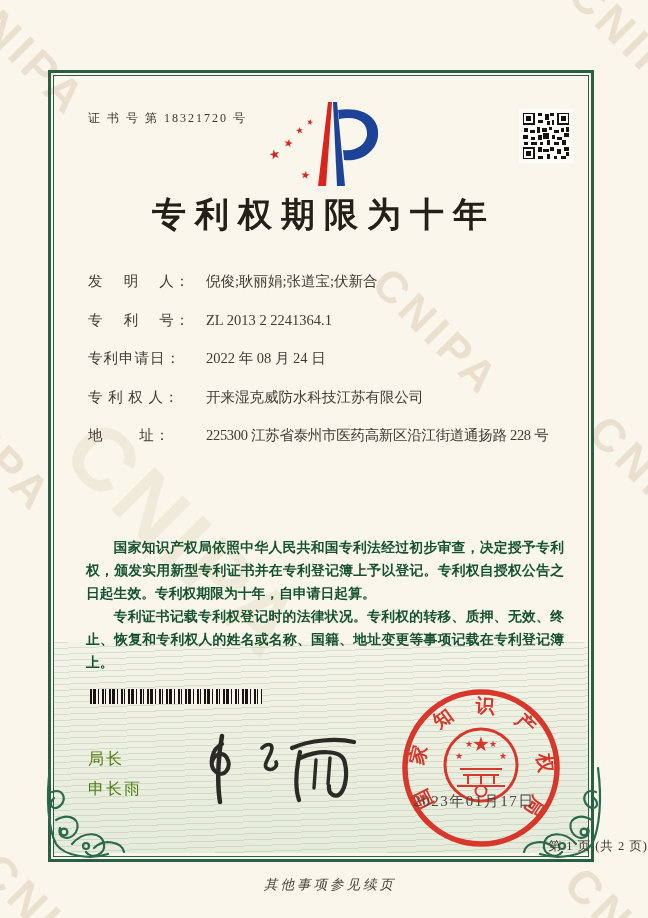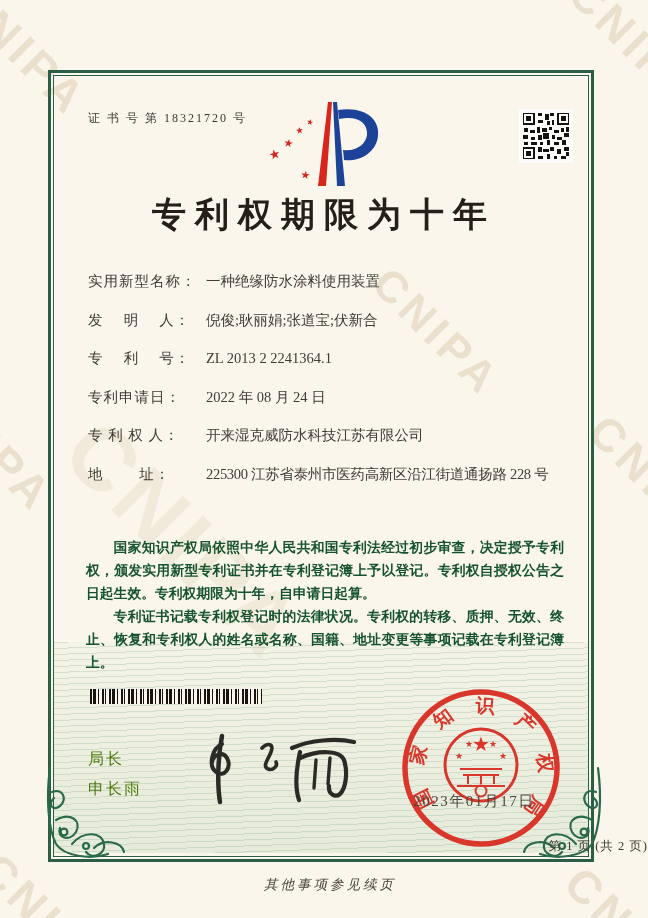--- a/index.html
+++ b/index.html
@@ -172,24 +172,20 @@
       <path d="M62,4 L66,4 L60,88 L52,88 Z" fill="#d9261c"></path>
       <path d="M67,4 L71,4 L79,88 L71,88 Z" fill="#1c4398"></path>
       <path d="M72,12 C100,8 114,22 112,38 C110,56 92,64 78,62 L77,52 C90,54 100,46 101,37 C102,25 92,17 73,21 Z" fill="#1c4398"></path>
     </g>
   </svg>
 
   <div class="title">专利权期限为十年</div>
 
   <div class="fields">
     <div class="frow">
-      <span class="flabel">实用新型名称：</span>
-      <span class="fvalue">一种绝缘防水涂料使用装置</span>
-    </div>
-    <div class="frow">
       <span class="flabel">发　 明　 人：</span>
       <span class="fvalue">倪俊;耿丽娟;张道宝;伏新合</span>
     </div>
     <div class="frow">
       <span class="flabel">专　 利　 号：</span>
       <span class="fvalue">ZL 2013 2 2241364.1</span>
     </div>
     <div class="frow">
       <span class="flabel">专利申请日：</span>
       <span class="fvalue">2022 年 08 月 24 日</span>

